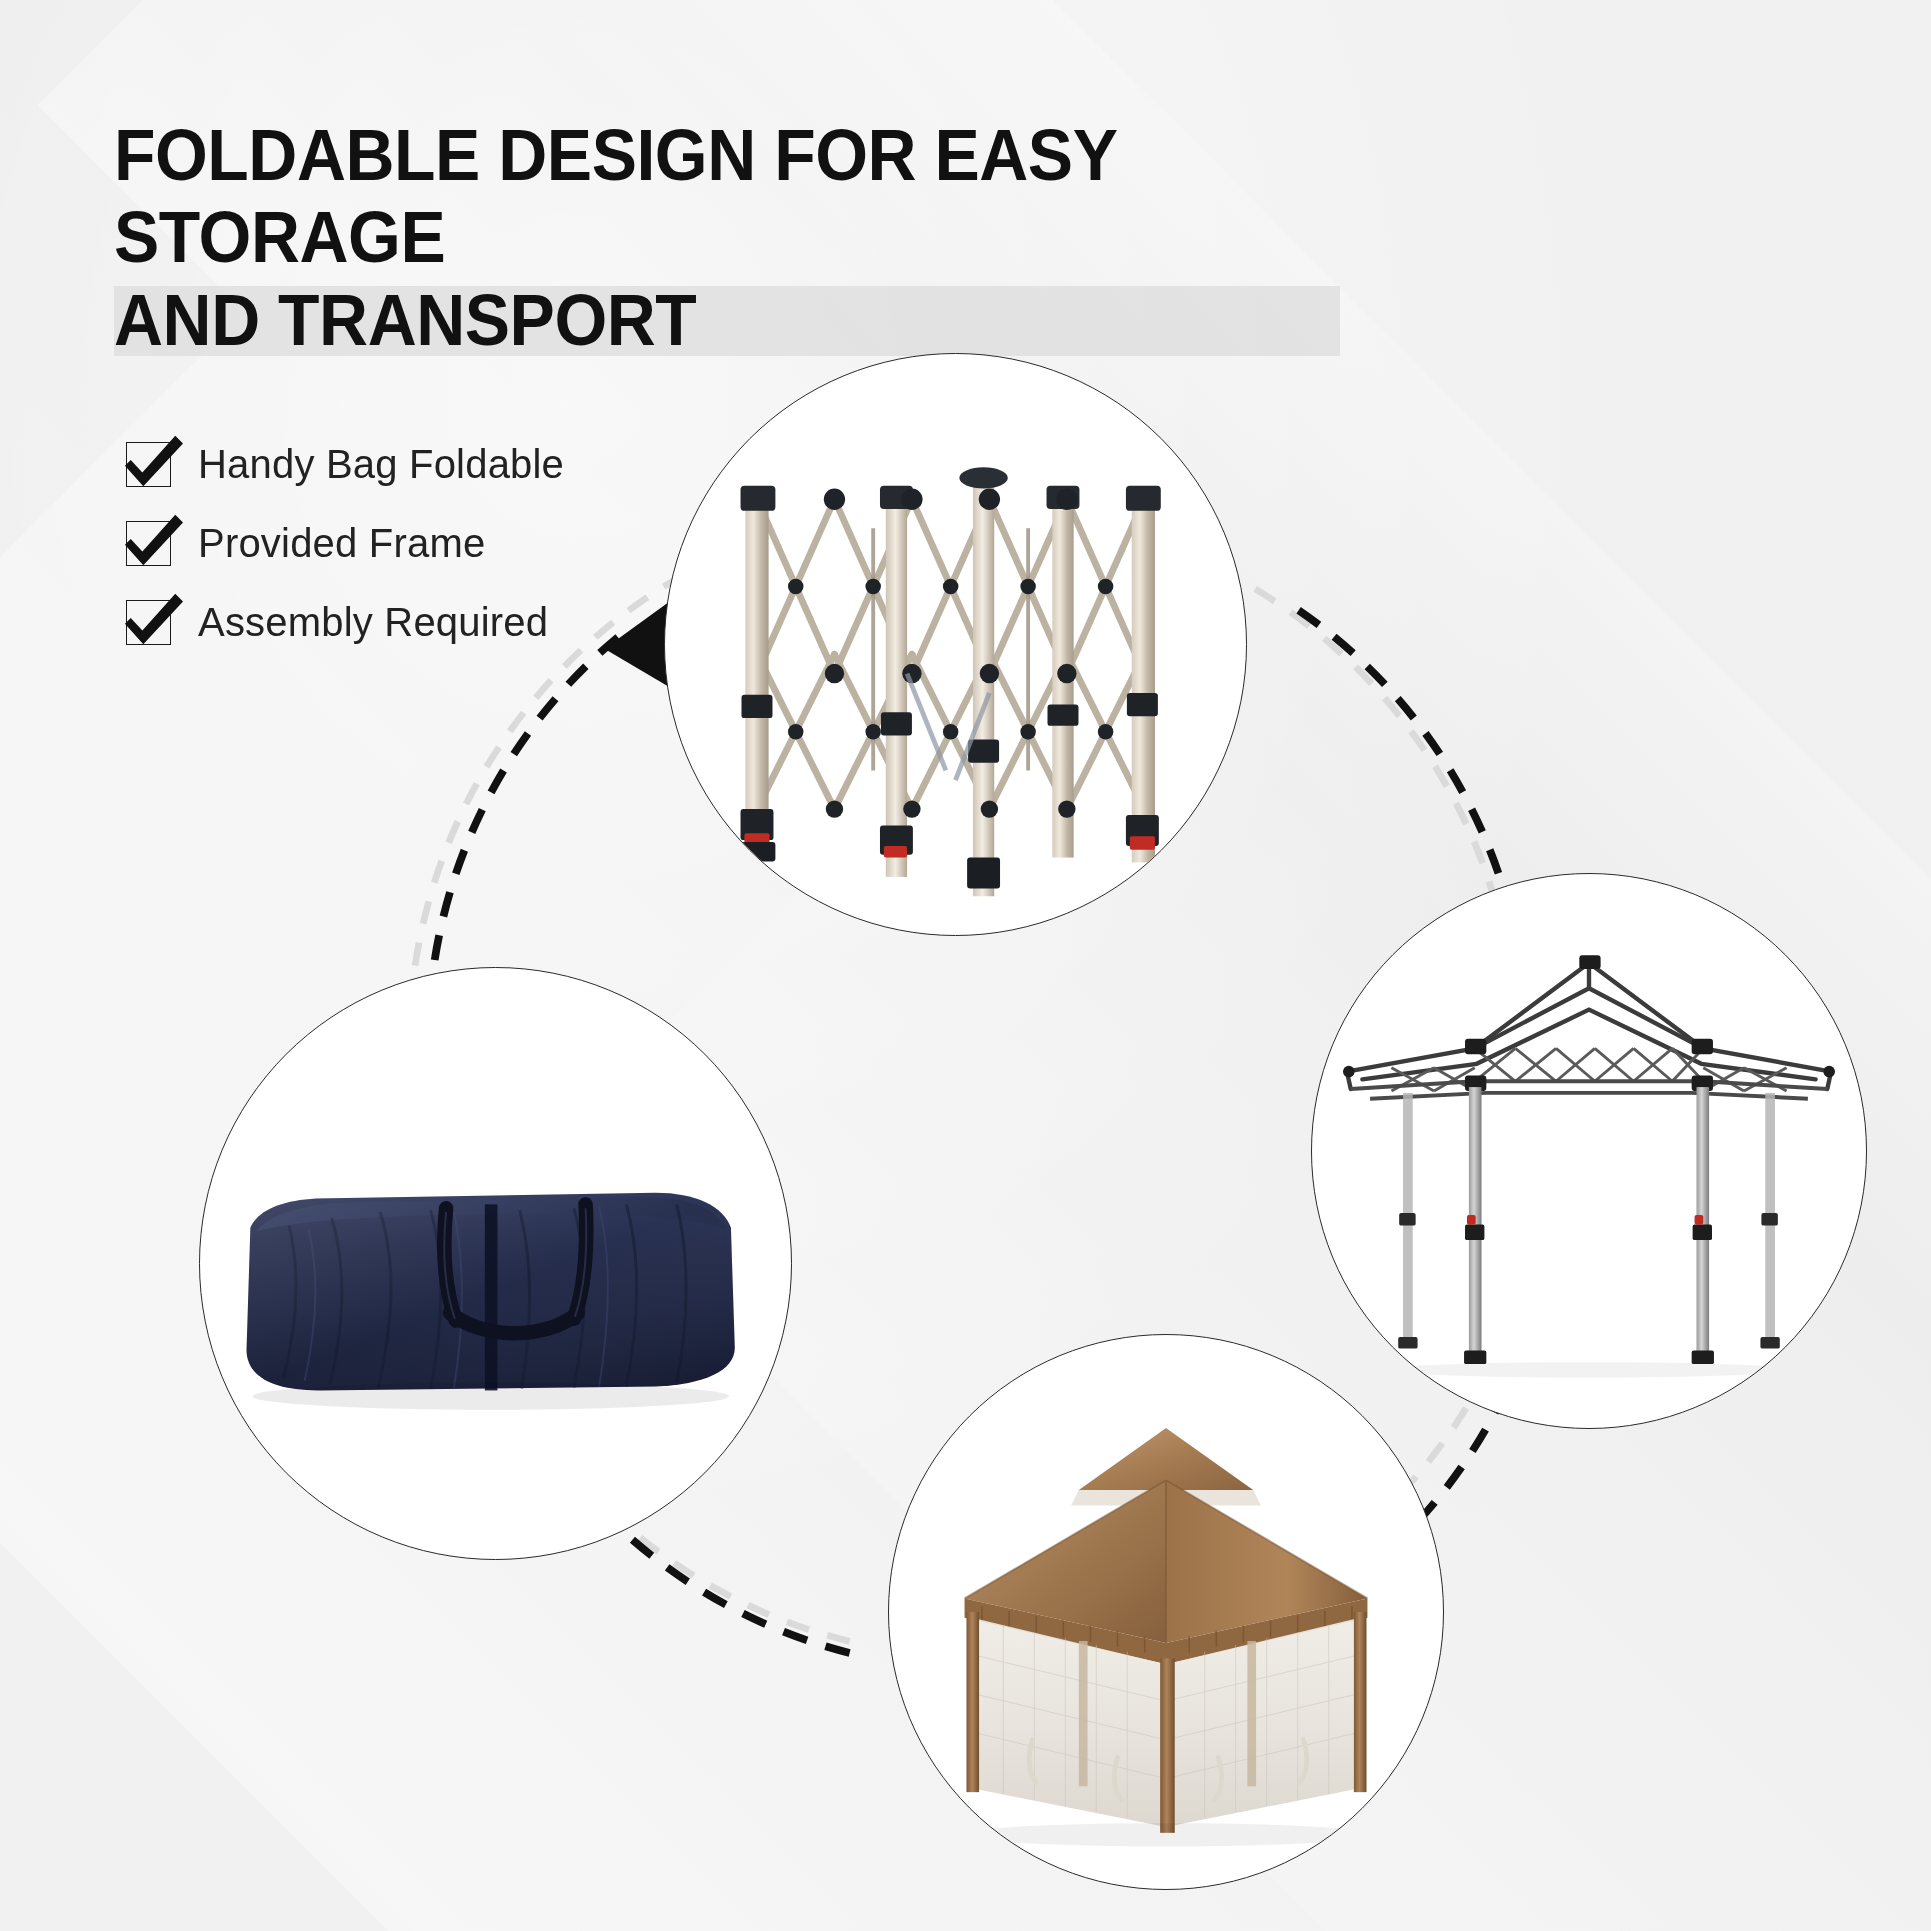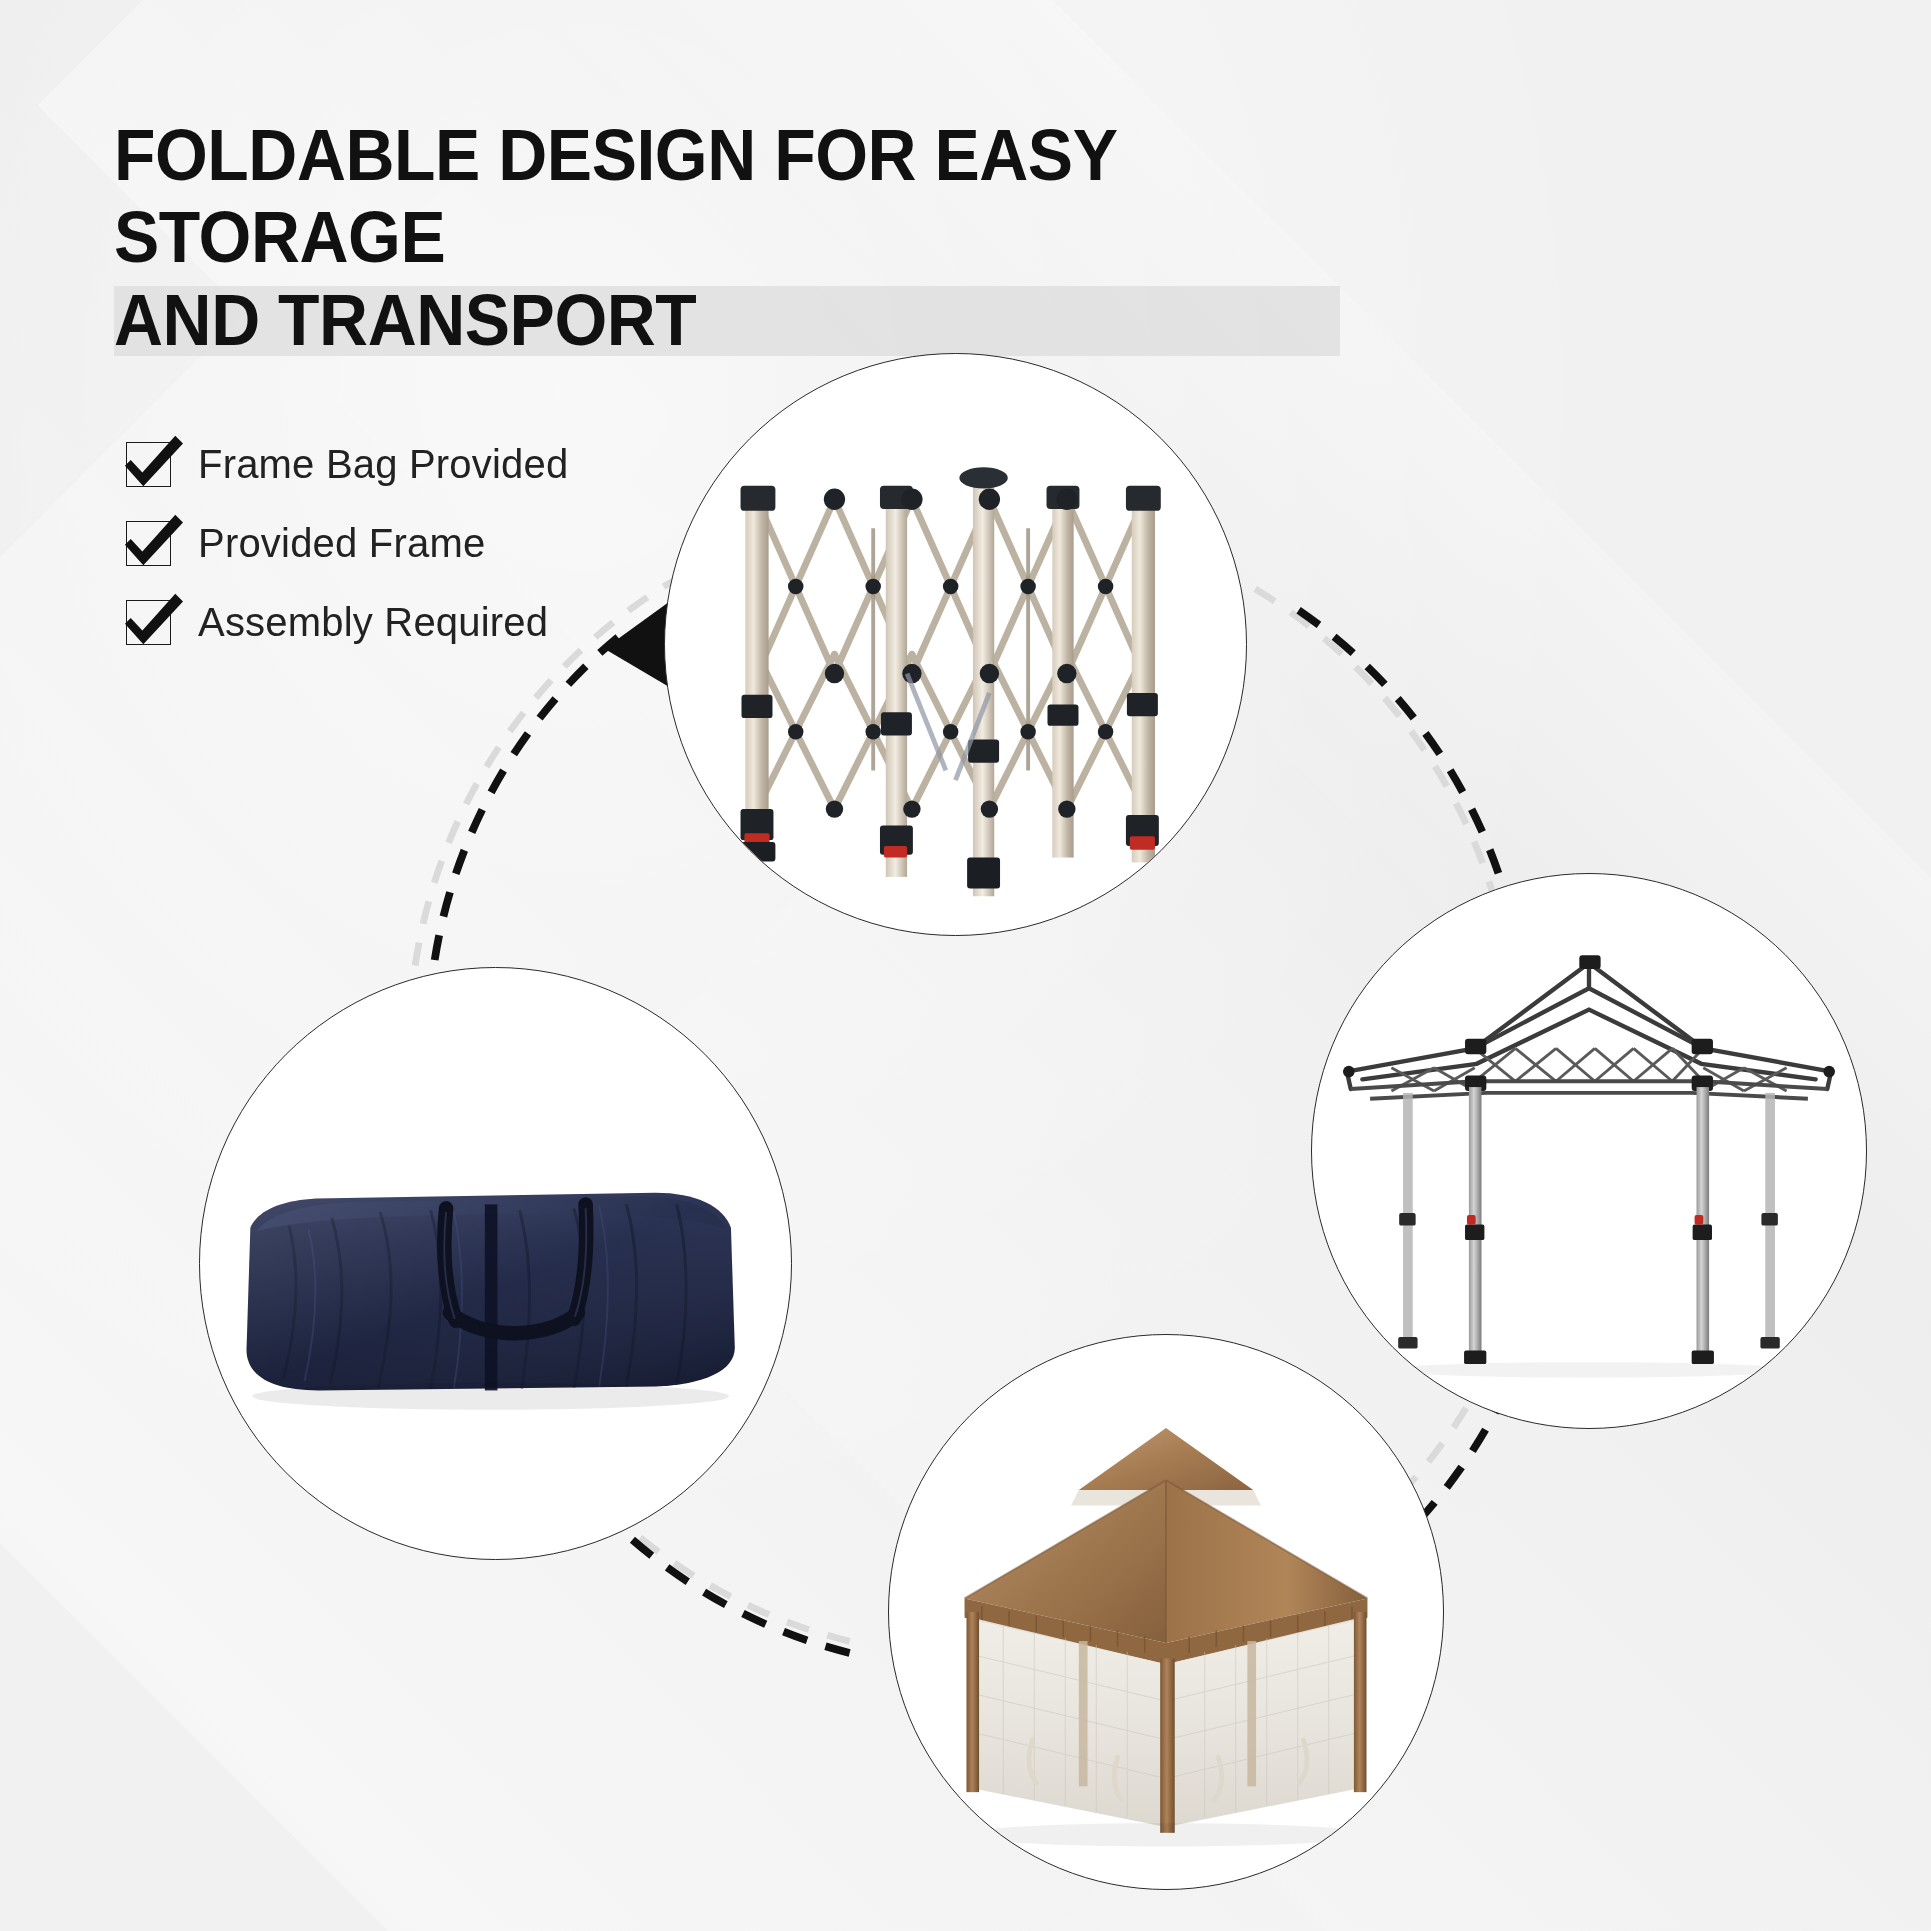--- a/index.html
+++ b/index.html
@@ -161,21 +161,21 @@
   </div>
 
   <div id="checklist">
 
     <div class="check-row">
       <span class="check-box">
         <svg viewBox="0 0 62 62" aria-hidden="true">
           <path d="M8 31 L20 44 L54 6 L62 14 L21 58 L2 37 Z" fill="#111111"></path>
         </svg>
       </span>
-      <span class="check-label">Frame Bag Provided</span>
+      <span class="check-label">Handy Bag Foldable</span>
     </div>
 
     <div class="check-row">
       <span class="check-box">
         <svg viewBox="0 0 62 62" aria-hidden="true">
           <path d="M8 31 L20 44 L54 6 L62 14 L21 58 L2 37 Z" fill="#111111"></path>
         </svg>
       </span>
       <span class="check-label">Provided Frame</span>
     </div>

